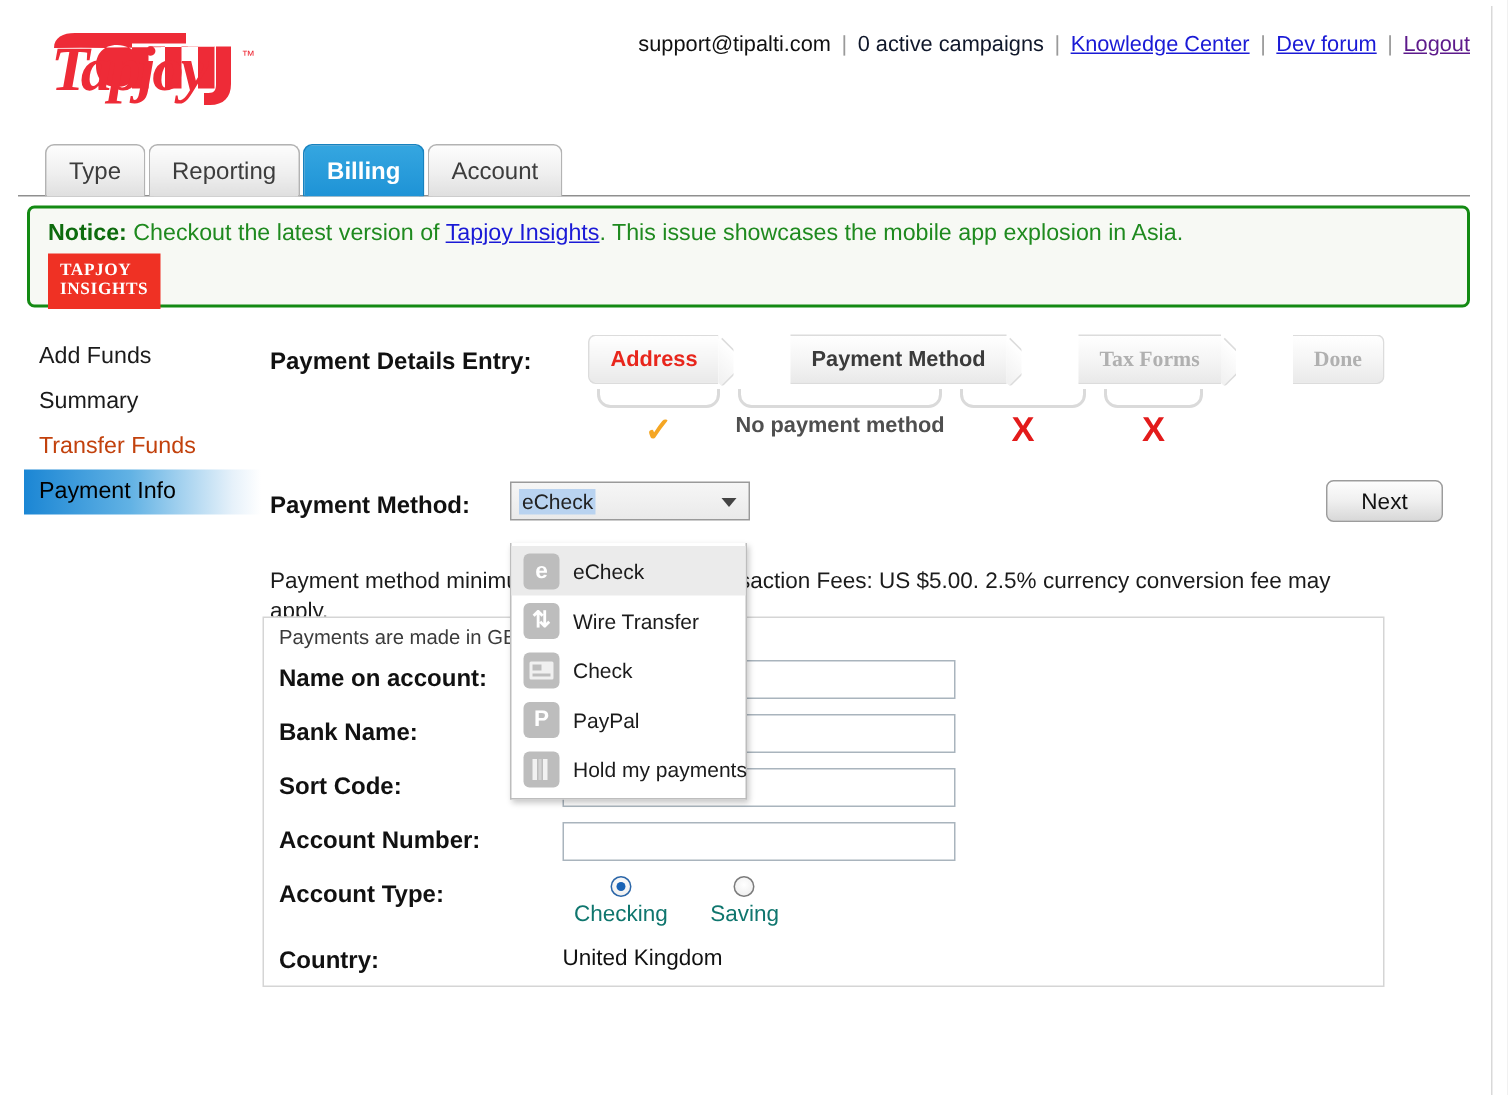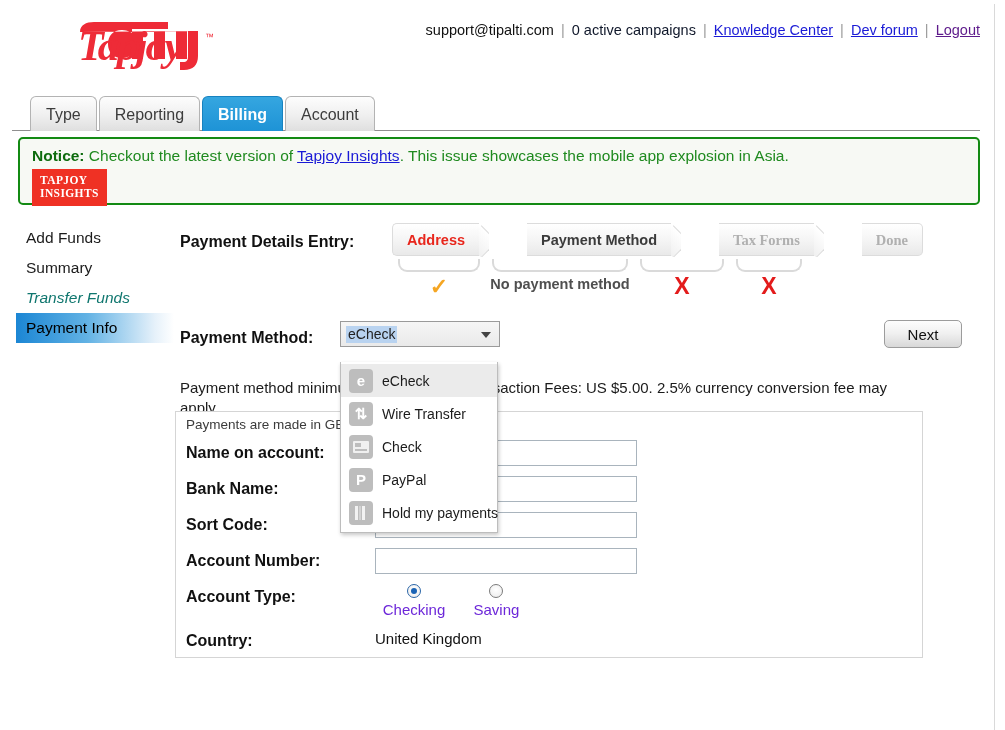--- a/index.html
+++ b/index.html
@@ -17,21 +17,20 @@
     box-sizing: border-box;
   }
   
   #card {
     position: absolute;
     left: 0; top: 4px;
     width: 995px; height: 726px;
     background: #ffffff;
     border-right: 1px solid #d9d9d9;
     box-sizing: border-box;
-    padding-left: 44px;
   }
 
   
   .header {
     position: relative;
     height: 76px;
   }
   .logo {
     position: absolute;
     left: 28px; top: 14px;
@@ -129,21 +128,21 @@
   }
   .side-item {
     height: 30px;
     line-height: 30px;
     padding-left: 10px;
     font-size: 15.5px;
     color: #1b1b1b;
     cursor: pointer;
     white-space: nowrap;
   }
-  .side-item.disabled { color: #0f766e; cursor: default; font-style: italic; }
+  .side-item.disabled { color: #c2410c; cursor: default; }
   .side-item.active {
     color: #000;
     background: linear-gradient(to right, #1b86d4 0%, #62b2e4 45%, #e6f1fa 88%, #ffffff 100%);
   }
 
   
   .main { position: absolute; left: 180px; top: 219px; width: 800px; }
 
   .row-steps { position: relative; height: 98px; }
   .section-label {
@@ -335,21 +334,21 @@
   .radio-dot.on::after {
     content: "";
     position: absolute; left: 3px; top: 3px;
     width: 6px; height: 6px;
     border-radius: 50%;
     background: #1a63b5;
   }
   .radio-label {
     margin-top: 3px;
     font-size: 15px;
-    color: #6d28d9;
+    color: #0f766e;
   }
   .static-val {
     position: absolute; left: 189px; top: 2px;
     font-size: 15px; color: #111;
   }
 
   
   .bottom-bar { position: absolute; left: 0; top: 450px; width: 748px; height: 40px; }
   .back-btn { position: absolute; left: 0; top: 0; }
 

